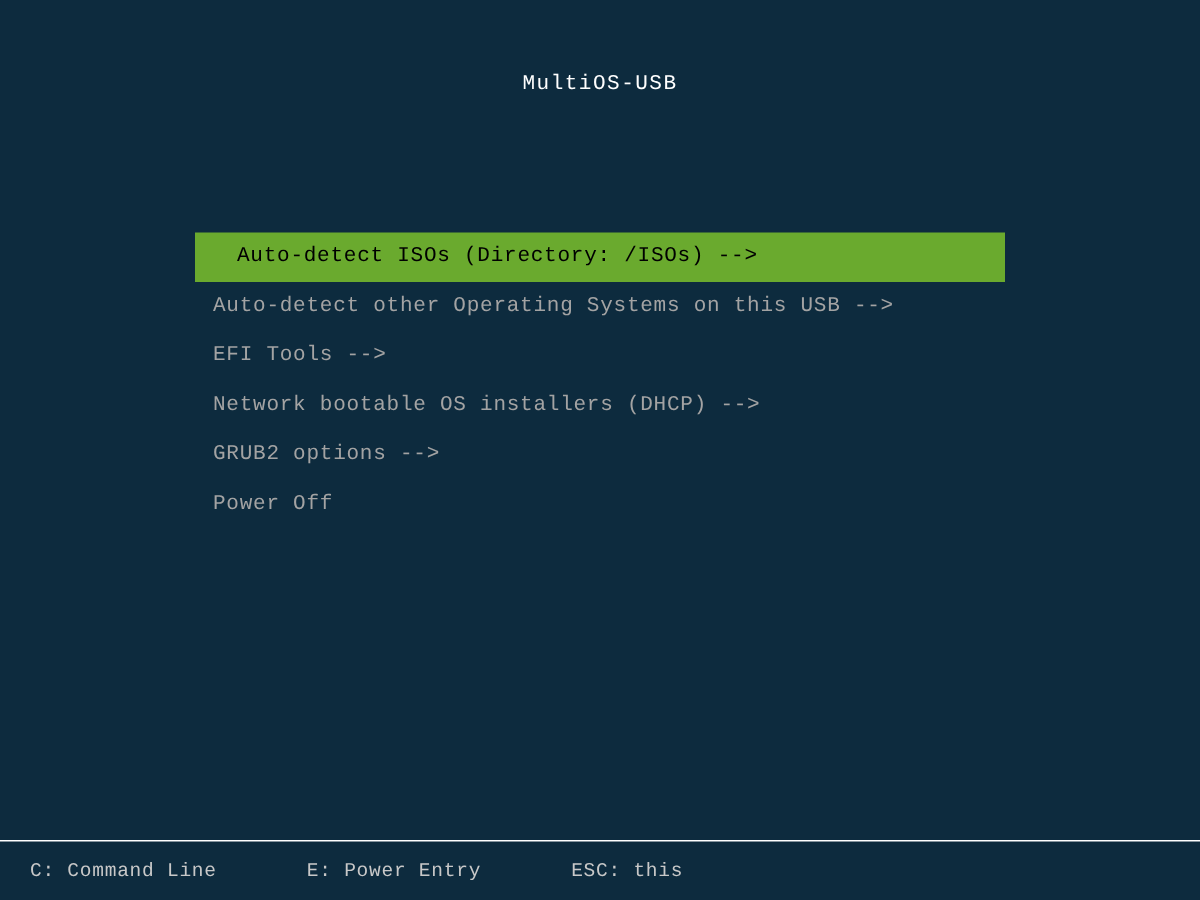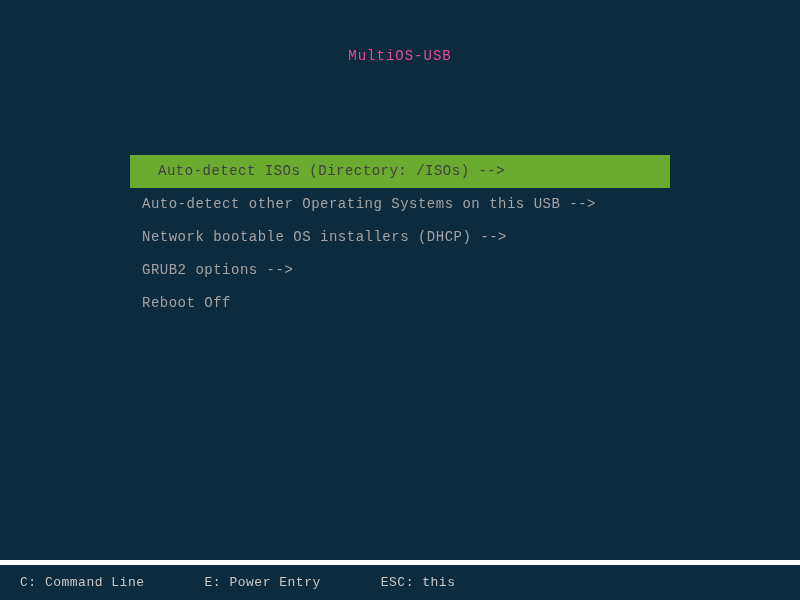--- a/index.html
+++ b/index.html
@@ -16,21 +16,21 @@
       font-family: 'Courier New', Courier, monospace;
       font-size: 14px;
       overflow: hidden;
       position: relative;
     }
 
     #app-title {
       text-align: center;
       padding-top: 48px;
       padding-bottom: 20px;
-      color: #ec4899;
+      color: #ffffff;
       letter-spacing: 1px;
     }
 
     #menu-container {
       position: absolute;
       top: 155px;
       left: 130px;
       right: 130px;
     }
 
@@ -39,32 +39,32 @@
       width: 100%;
       padding: 6px 12px;
       color: #a3a3a3;
       cursor: pointer;
       letter-spacing: 0.5px;
       line-height: 1.5;
     }
 
     .menu-item.selected {
       background-color: #6aaa2e;
-      color: #404040;
+      color: #000000;
       padding-left: 28px;
     }
 
     #footer {
       position: absolute;
       bottom: 0;
       left: 0;
       right: 0;
       height: 40px;
       background-color: #0d2b3e;
-      border-top: 5px solid #ffffff;
+      border-top: 1px solid #ffffff;
       display: flex;
       align-items: center;
       padding: 0 20px;
       gap: 60px;
     }
 
     .footer-item {
       color: #c8c8c8;
       font-family: 'Courier New', Courier, monospace;
       font-size: 13px;
@@ -73,23 +73,24 @@
   </style>
 </head>
 <body>
 
 <div id="app-title">MultiOS-USB</div>
 
 <div id="menu-container">
 
 <div class="menu-item selected">Auto-detect ISOs (Directory: /ISOs) --&gt;</div>
     <div class="menu-item">Auto-detect other Operating Systems on this USB --&gt;</div>
+    <div class="menu-item">EFI Tools --&gt;</div>
     <div class="menu-item">Network bootable OS installers (DHCP) --&gt;</div>
     <div class="menu-item">GRUB2 options --&gt;</div>
-    <div class="menu-item">Reboot Off</div>
+    <div class="menu-item">Power Off</div>
   </div>
 
 <div id="footer">
 
 <span class="footer-item">C: Command Line</span>
     <span class="footer-item">E: Power Entry</span>
     <span class="footer-item">ESC: this</span>
   </div>
 
 </body></html>

